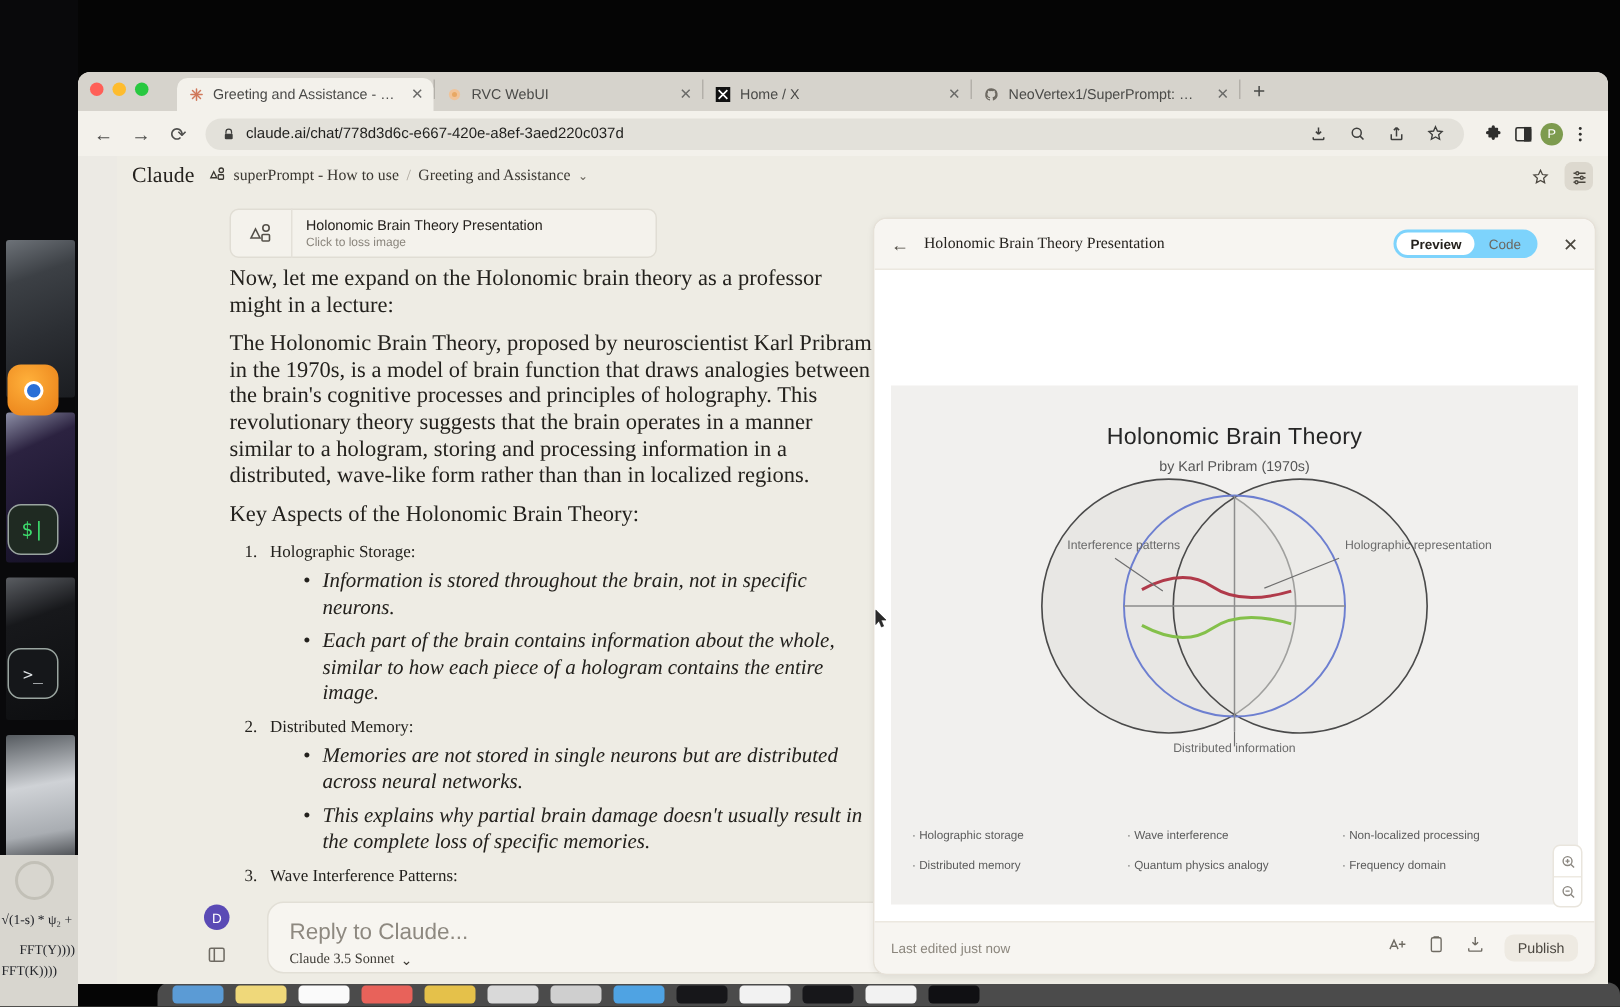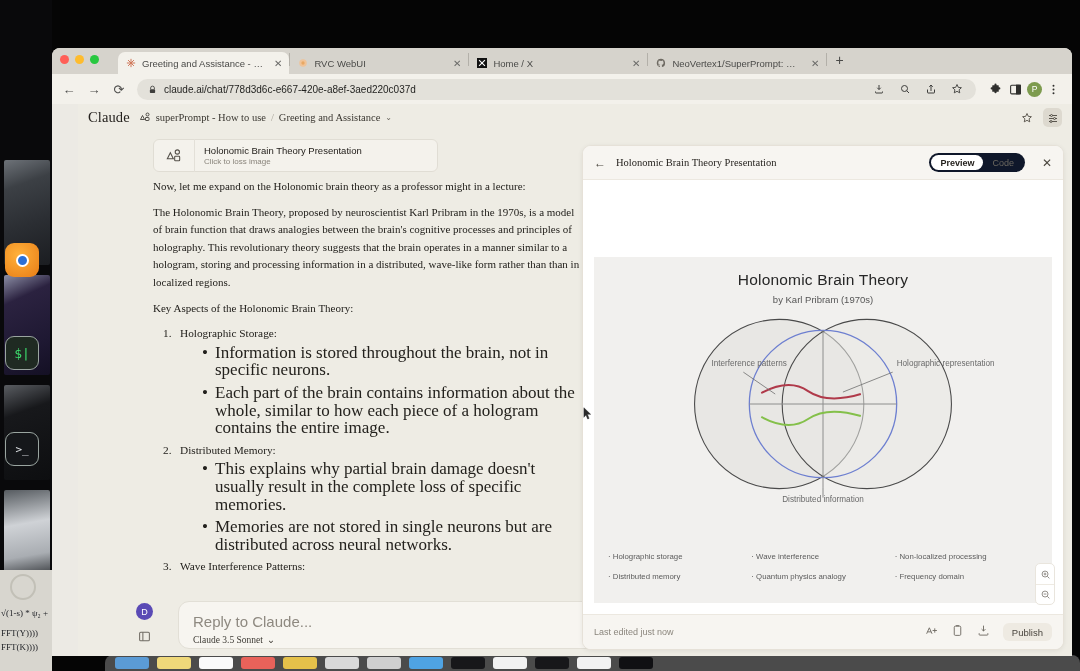--- a/index.html
+++ b/index.html
@@ -70,52 +70,52 @@
   
   .chat { position:absolute; left:0; top:27px; width:575px; bottom:0; }
   .attach-card { position:absolute; left:75px; top:8px; width:285px; height:33px; background:#f4f2ec; border:1px solid #e0ddd4; border-radius:6px; display:flex; align-items:center; }
   .attach-card .lic { width:40px; display:flex; align-items:center; justify-content:center; color:#55514a; }
   .attach-card .sepl { width:1px; height:33px; background:#e3e0d8; }
   .attach-card .meta { padding-left:9px; }
   .attach-card .t { font-size:9.5px; color:#24211d; }
   .attach-card .s { font-size:8px; color:#8a857c; margin-top:1px; }
 
   .msg { position:absolute; left:75px; top:47px; width:430px; font-family:"Liberation Serif", serif; color:#23211d; }
-  .msg p { font-size:11px; line-height:17.6px; margin-bottom:8px; }
+  .msg p { font-size:15px; line-height:17.6px; margin-bottom:8px; }
   .msg ol { list-style:none; counter-reset:k; margin:0 0 0 10px; }
   .msg ol > li { counter-increment:k; font-size:11.3px; line-height:17.6px; position:relative; padding-left:17px; }
   .msg ol > li > .num { position:absolute; left:0; }
   .msg ul { list-style:none; margin:1px 0 0 22px; }
-  .msg ul li { font-size:17px; line-height:17.6px; position:relative; padding-left:13px; margin-bottom:5px; }
+  .msg ul li { font-size:14px; line-height:17.6px; position:relative; padding-left:13px; margin-bottom:5px;font-style:italic; }
   .msg ul li:before { content:"•"; position:absolute; left:0; color:#23211d; }
 
   .cursor { position:absolute; left:505px; top:302px; width:9px; height:13px; z-index:40; }
 
   
   .composer-wrap { position:absolute; left:0; bottom:0; width:575px; height:60px; }
   .avatar-d { position:absolute; left:58px; bottom:36px; width:17px; height:17px; border-radius:50%; background:#5a4ab5; color:#fff; font-size:9px; display:flex; align-items:center; justify-content:center; }
   .panel-ic { position:absolute; left:59px; bottom:12px; width:15px; height:15px; display:flex; align-items:center; justify-content:center; color:#6e6a62; }
   .composer { position:absolute; left:100px; right:-8px; bottom:7px; height:48px; background:#f7f5f0; border:1px solid #e2dfd6; border-radius:11px 0 0 11px; }
   .composer .ph { position:absolute; left:14px; top:11px; font-size:15px; color:#8e8980; }
   .composer .model { position:absolute; left:14px; top:32px; font-family:"Liberation Serif", serif; font-size:9.5px; color:#3d3a34; display:flex; align-items:center; gap:4px; }
   .composer .acts { position:absolute; right:10px; top:9px; display:flex; gap:11px; color:#6e6a62; }
 
   
   .artifact { position:absolute; left:582px; top:145px; width:482px; height:505px; background:#fbfaf7; border:1px solid #e6e1d8; border-radius:9px; overflow:hidden; box-shadow:0 1px 5px rgba(0,0,0,.07); }
   .art-head { height:34px; background:#f7f5f1; border-bottom:1px solid #ece8e0; display:flex; align-items:center; padding:0 11px; gap:10px; }
   .art-head .back { color:#4b473f; font-size:12px; }
   .art-head .title { font-family:"Liberation Serif", serif; font-size:10.5px; color:#26231f; }
-  .seg { margin-left:auto; display:flex; background:#0f172a; border-radius:11px; padding:2px;justify-content:center; }
+  .seg { margin-left:auto; display:flex; background:#7dd3fc; border-radius:11px; padding:2px;justify-content:center; }
   .seg .s { font-size:9px; padding:2.5px 9px; border-radius:10px; color:#6b675f; }
   .seg .s.on { background:#fff; color:#24211d; font-weight:bold; }
   .art-head .close { font-size:12px; color:#4b473f; margin-left:7px; }
 
   .art-body { position:absolute; left:0; right:0; top:34px; bottom:35px; background:#fff; }
   .slide { position:absolute; left:11px; top:77px; right:11px; height:346px; background:#f1f0ee; }
-  .slide h1 { text-align:center; font-size:15.5px; font-weight:normal; color:#262626; margin-top:14px; letter-spacing:.2px; }
+  .slide h1 { text-align:center; font-size:15.5px; font-weight:normal; color:#262626; margin-top:26px; letter-spacing:.2px; }
   .slide .sub { text-align:center; font-size:9.5px; color:#555; margin-top:5px; }
   .venn { position:absolute; left:0; top:55px; width:100%; height:190px; }
   .blist { position:absolute; left:14px; right:14px; bottom:22px; display:grid; grid-template-columns:1fr 1fr 1fr; row-gap:11px; }
   .blist span { font-size:7.8px; color:#5b5b5b; }
 
   .zoomctl { position:absolute; right:8px; bottom:9px; width:20px; background:#fff; border:1px solid #e9e5dd; border-radius:5px; }
   .zoomctl div { height:20px; display:flex; align-items:center; justify-content:center; color:#8b8780; }
   .zoomctl div + div { border-top:1px solid #eeeae2; }
 
   .art-foot { position:absolute; left:0; right:0; bottom:0; height:35px; background:#f7f5f1; border-top:1px solid #ece8e0; display:flex; align-items:center; padding:0 11px; }
@@ -134,21 +134,21 @@
     <div class="thumb t3"></div>
     <div class="thumb t4"></div>
     <div class="appicon ic-blender">
         <div class="inner"></div>
       </div>
     <div class="appicon ic-term1">$|</div>
     <div class="appicon ic-term2">&gt;_</div>
     <div class="formula-pane">
       <div class="fcircle"></div>
       <div class="ftxt" style="top:38px;">√(1-s) * ψ₂ +</div>
-      <div class="ftxt" style="top:58px;">FFT(Y))))</div>
+      <div class="ftxt" style="top:58px;padding-left:12px;">FFT(Y))))</div>
       <div class="ftxt" style="top:72px;">FFT(K))))</div>
     </div>
   </div>
 
   <div class="dock">
     <div class="d" style="background:#5b9bd5"></div>
     <div class="d" style="background:#efd87a"></div>
     <div class="d" style="background:#fafafa"></div>
     <div class="d" style="background:#e8625a"></div>
     <div class="d" style="background:#e5c14a"></div>
@@ -349,22 +349,22 @@
               <span>Holographic Storage:</span>
               <ul>
                 <li>Information is stored throughout the brain, not in specific neurons.</li>
                 <li>Each part of the brain contains information about the whole, similar to how each piece of a hologram contains the entire image.</li>
               </ul>
             </li>
             <li>
               <span class="num">2.</span>
               <span>Distributed Memory:</span>
               <ul>
+                <li>Memories are not stored in single neurons but are distributed across neural networks.</li>
                 <li>This explains why partial brain damage doesn't usually result in the complete loss of specific memories.</li>
-                <li>Memories are not stored in single neurons but are distributed across neural networks.</li>
               </ul>
             </li>
             <li>
               <span class="num">3.</span>
               <span>Wave Interference Patterns:</span>
             </li>
           </ol>
         </div>
 
         <div class="composer-wrap">

